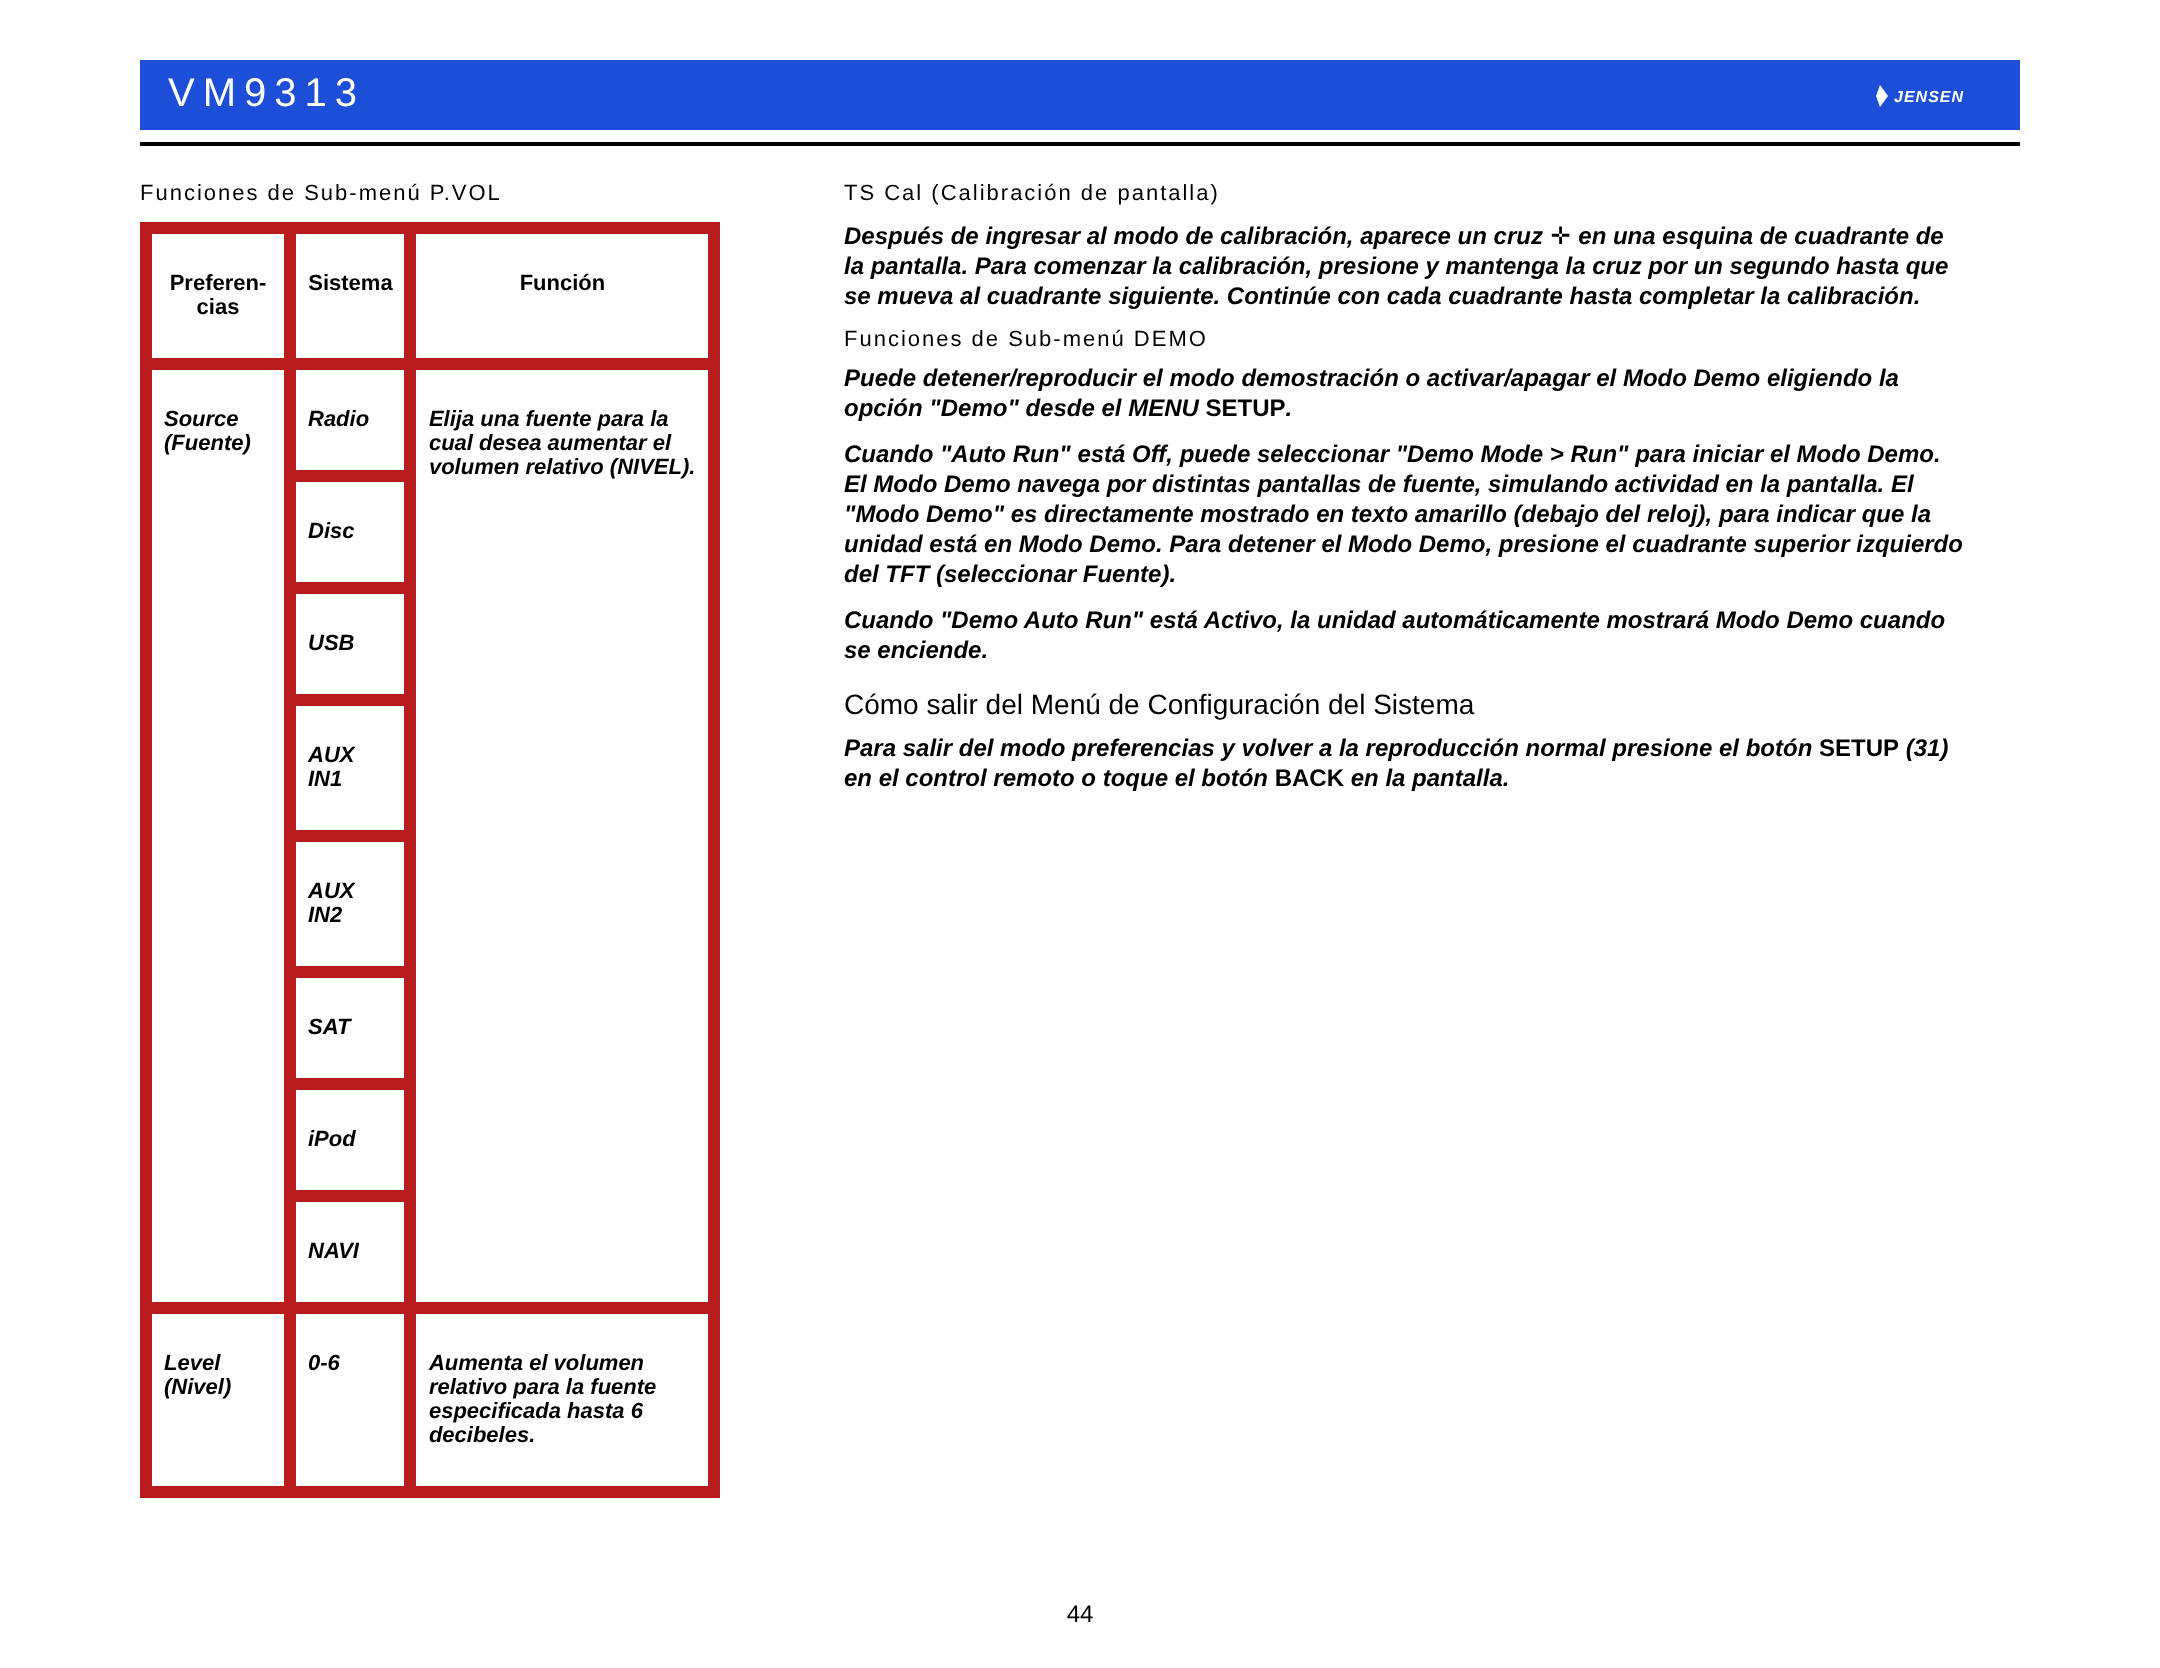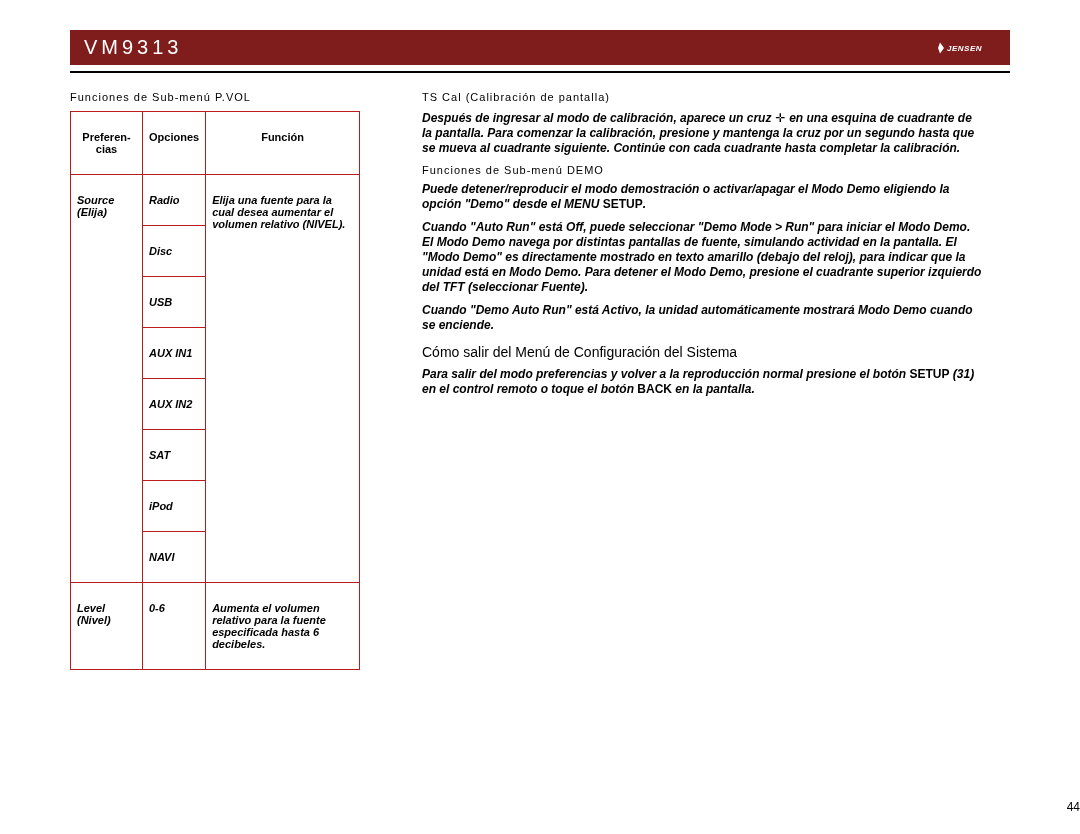--- a/index.html
+++ b/index.html
@@ -7,21 +7,21 @@
       width: 1080px;
       height: 834px;
       background: #fff;
       font-family: Arial, Helvetica, sans-serif;
       font-size: 12px;
       color: #000;
       position: relative;
       padding: 30px 70px 20px 70px;
     }
     .header-bar {
-      background: #7f1d1d;
+      background: #1d4ed8;
       color: #fff;
       display: flex;
       justify-content: space-between;
       padding: 6px 14px;
       margin-bottom: 6px;
     }
     .title {
       font-size: 20px;
       letter-spacing: 4px;
       font-weight: normal;
@@ -41,21 +41,21 @@
       font-size: 11px;
       letter-spacing: 1px;
       margin-bottom: 8px;
     }
     table {
       border-collapse: collapse;
       width: 100%;
       font-size: 11px;
     }
     th, td {
-      border: 1px solid #b91c1c;
+      border: 6px solid #b91c1c;
       padding: 19px 6px;
       text-align: left;
       vertical-align: top;
     }
     th { font-weight: bold; text-align: center; }
     .opt-cell { font-weight: bold; font-style: italic; font-size: 11px; }
     .pref-cell { font-weight: bold; font-style: italic; width: 72px; }
     .func-cell { font-weight: bold; font-style: italic; font-size: 11px; }
     .para {
       font-weight: bold;
@@ -81,21 +81,21 @@
       width: 11px;
       text-align: center;
       font-weight: normal;
       font-style: normal;
     }
     .page-num {
       position: absolute;
       bottom: 20px;
       left: 0;
       right: 0;
-      text-align: right;
+      text-align: center;
       font-size: 12px;
     }
   </style>
 </head>
 <body>
 
 <div class="header-bar">
   <div class="title">VM9313</div>
   <div class="brand-logo">
     <svg viewBox="0 0 120 30">
@@ -108,25 +108,25 @@
 
 <div class="content">
 
   <div class="col col-left">
     <div class="subheading">Funciones de Sub-menú P.VOL</div>
 
     <table>
       <tbody>
           <tr>
         <th>Preferen-cias</th>
-        <th>Opciones</th>
+        <th>Sistema</th>
         <th>Función</th>
       </tr>
       <tr>
-        <td class="pref-cell" rowspan="8">Source (Elija)</td>
+        <td class="pref-cell" rowspan="8">Source (Fuente)</td>
         <td class="opt-cell">Radio</td>
         <td class="func-cell" rowspan="8">Elija una fuente para la cual desea aumentar el volumen relativo (NIVEL).</td>
       </tr>
       <tr>
             <td class="opt-cell">Disc</td>
           </tr>
       <tr>
             <td class="opt-cell">USB</td>
           </tr>
       <tr>

